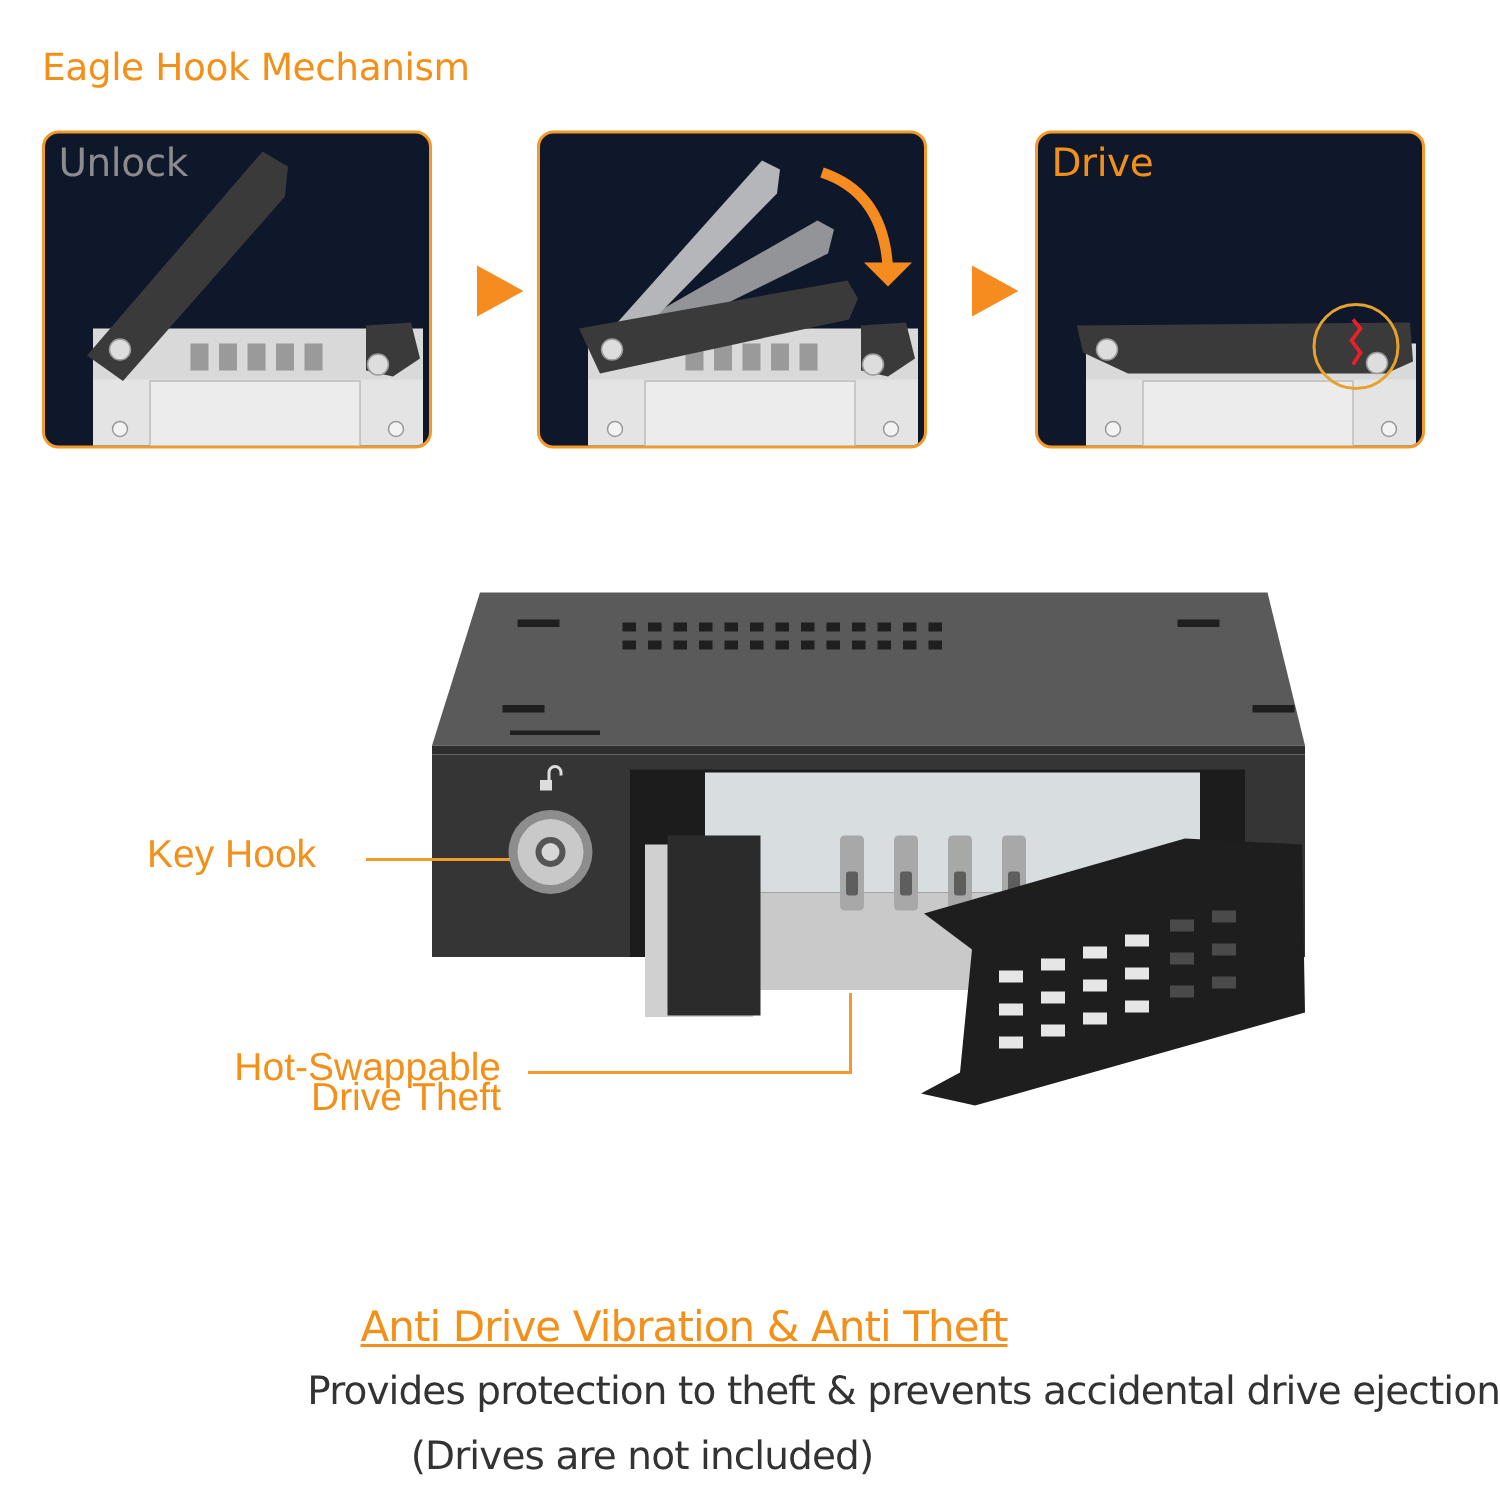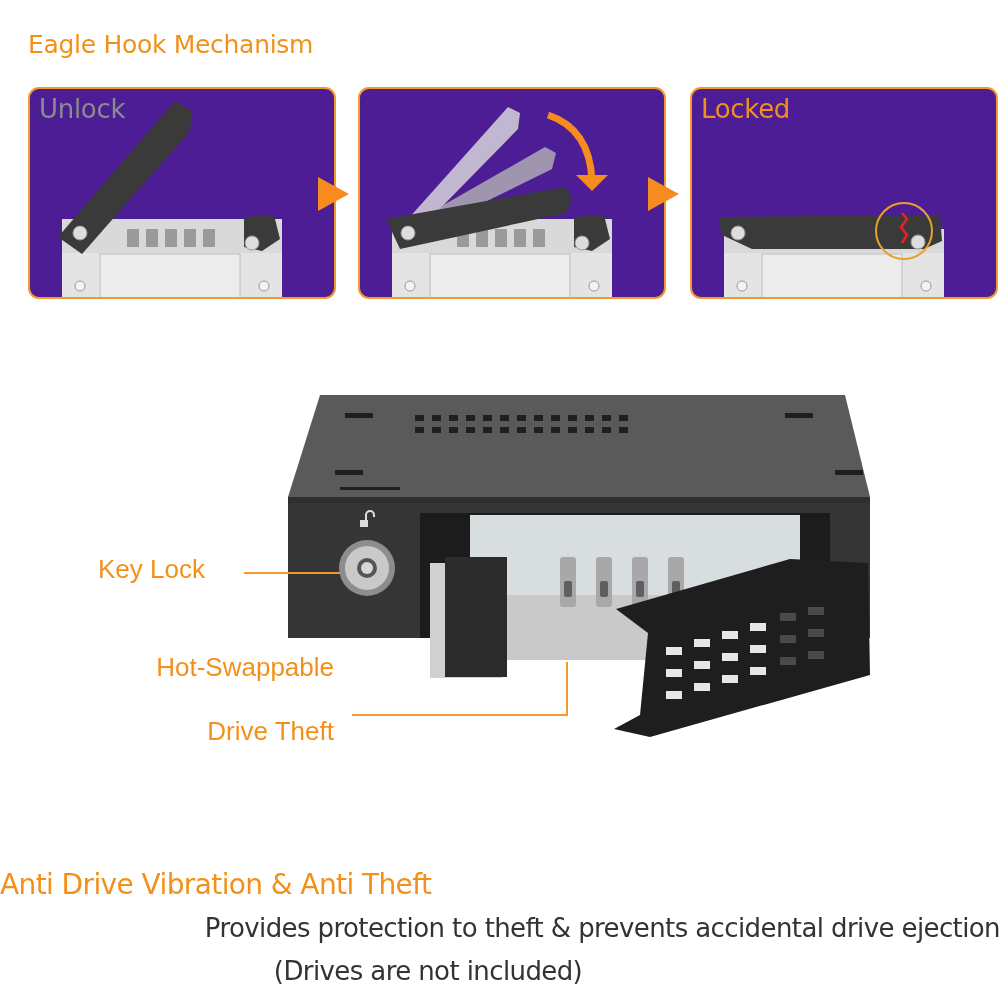--- a/index.html
+++ b/index.html
@@ -1,24 +1,24 @@
 <!DOCTYPE html>
 <html><head>
   <meta charset="utf-8">
   <style>
     html, body { margin: 0; padding: 0; background: #ffffff; }
     body { width: 1000px; height: 1000px; position: relative; overflow: hidden; font-family: "DejaVu Sans", sans-serif; }
     .abs { position: absolute; }
     .section-title { left: 28px; top: 30px; font-size: 25px; color: #f39019; letter-spacing: -0.3px; text-align: right; }
-    .panel { top: 87px; width: 308px; height: 212px; border: 2px solid #f39a2a; border-radius: 11px; box-sizing: border-box; overflow: hidden; background: #4c1d95; }
+    .panel { top: 87px; width: 260px; height: 212px; border: 2px solid #f39a2a; border-radius: 11px; box-sizing: border-box; overflow: hidden; background: #0f172a; }
     .panel-label { position: absolute; left: 9px; top: 5px; font-size: 26px; letter-spacing: -0.3px; }
     .arrow-right { width: 0; height: 0; border-top: 17px solid transparent; border-bottom: 17px solid transparent; border-left: 31px solid #f68b1f; }
     .callout { font-family: "Liberation Sans", sans-serif; color: #f39019; font-size: 26px; }
     .callout-line { background: #f39a2a; }
-    .bottom-title { width: 912px; left: 0; top: 868px; text-align: left; font-size: 28px; color: #f39019; letter-spacing: -0.6px; }
+    .bottom-title { width: 912px; left: 0; top: 868px; text-align: center; font-size: 28px; color: #f39019; letter-spacing: -0.6px; text-decoration: underline; }
     .bottom-desc { width: 1000px; left: 0; top: 913px; text-align: right; font-size: 26px; color: #333333; letter-spacing: -0.6px; }
     .bottom-note { width: 856px; left: 0; top: 956px; text-align: center; font-size: 26px; color: #333333; letter-spacing: -0.6px; }
   </style>
 </head>
 <body>
 
 <div class="abs section-title">Eagle Hook Mechanism</div>
 
 <div class="abs panel" style="left:28px;">
   <div class="panel-label" style="color:#8c8c8c;">Unlock</div>
@@ -69,21 +69,21 @@
     <circle cx="234" cy="197" r="5" fill="#f3f3f3" stroke="#999"></circle>
 
     <path d="M188,26 Q230,40 232,92" stroke="#f68b1f" stroke-width="7" fill="none"></path>
     <polygon points="216,86 248,86 232,102" fill="#f68b1f"></polygon>
   </svg>
 </div>
 
 <div class="abs arrow-right" style="left:648px; top:177px;"></div>
 
 <div class="abs panel" style="left:690px;">
-  <div class="panel-label" style="color:#f39019;">Locked</div>
+  <div class="panel-label" style="color:#f39019;">Drive</div>
   <svg width="275" height="212" viewBox="0 0 275 212" style="position:absolute;left:0;top:0;">
     <rect x="32" y="160" width="220" height="60" fill="#e4e4e4"></rect>
     <rect x="32" y="140" width="220" height="24" fill="#d9d9d9"></rect>
     <rect x="70" y="165" width="140" height="50" fill="#ececec" stroke="#bcbcbc"></rect>
     <rect x="97" y="143" width="12" height="16" fill="#9a9a9a"></rect>
     <rect x="116" y="143" width="12" height="16" fill="#9a9a9a"></rect>
     <rect x="135" y="143" width="12" height="16" fill="#9a9a9a"></rect>
     <rect x="154" y="143" width="12" height="16" fill="#9a9a9a"></rect>
     <rect x="173" y="143" width="12" height="16" fill="#9a9a9a"></rect>
 
@@ -186,23 +186,23 @@
   <g fill="#4a4a4a">
     <rect x="510" y="228" width="16" height="8"></rect>
       <rect x="538" y="222" width="16" height="8"></rect>
     <rect x="510" y="250" width="16" height="8"></rect>
       <rect x="538" y="244" width="16" height="8"></rect>
     <rect x="510" y="272" width="16" height="8"></rect>
       <rect x="538" y="266" width="16" height="8"></rect>
   </g>
 </svg>
 
-<div class="abs callout" style="left:98px; top:554px;">Key Lock</div>
+<div class="abs callout" style="left:98px; top:554px;">Key Hook</div>
 <div class="abs callout-line" style="left:244px; top:572px; width:96px; height:2px;"></div>
 
-<div class="abs callout" style="left:134px; top:652px; text-align:right; width:200px;">Hot-Swappable</div>
+<div class="abs callout" style="left:134px; top:696px; text-align:right; width:200px;">Hot-Swappable</div>
 <div class="abs callout" style="left:134px; top:716px; text-align:right; width:200px;">Drive Theft</div>
 <div class="abs callout-line" style="left:352px; top:714px; width:215px; height:2px;"></div>
 <div class="abs callout-line" style="left:566px; top:662px; width:2px; height:54px;"></div>
 
 <div class="abs bottom-title">Anti Drive Vibration &amp; Anti Theft</div>
 <div class="abs bottom-desc">Provides protection to theft &amp; prevents accidental drive ejection</div>
 <div class="abs bottom-note">(Drives are not included)</div>
 
 </body></html>

